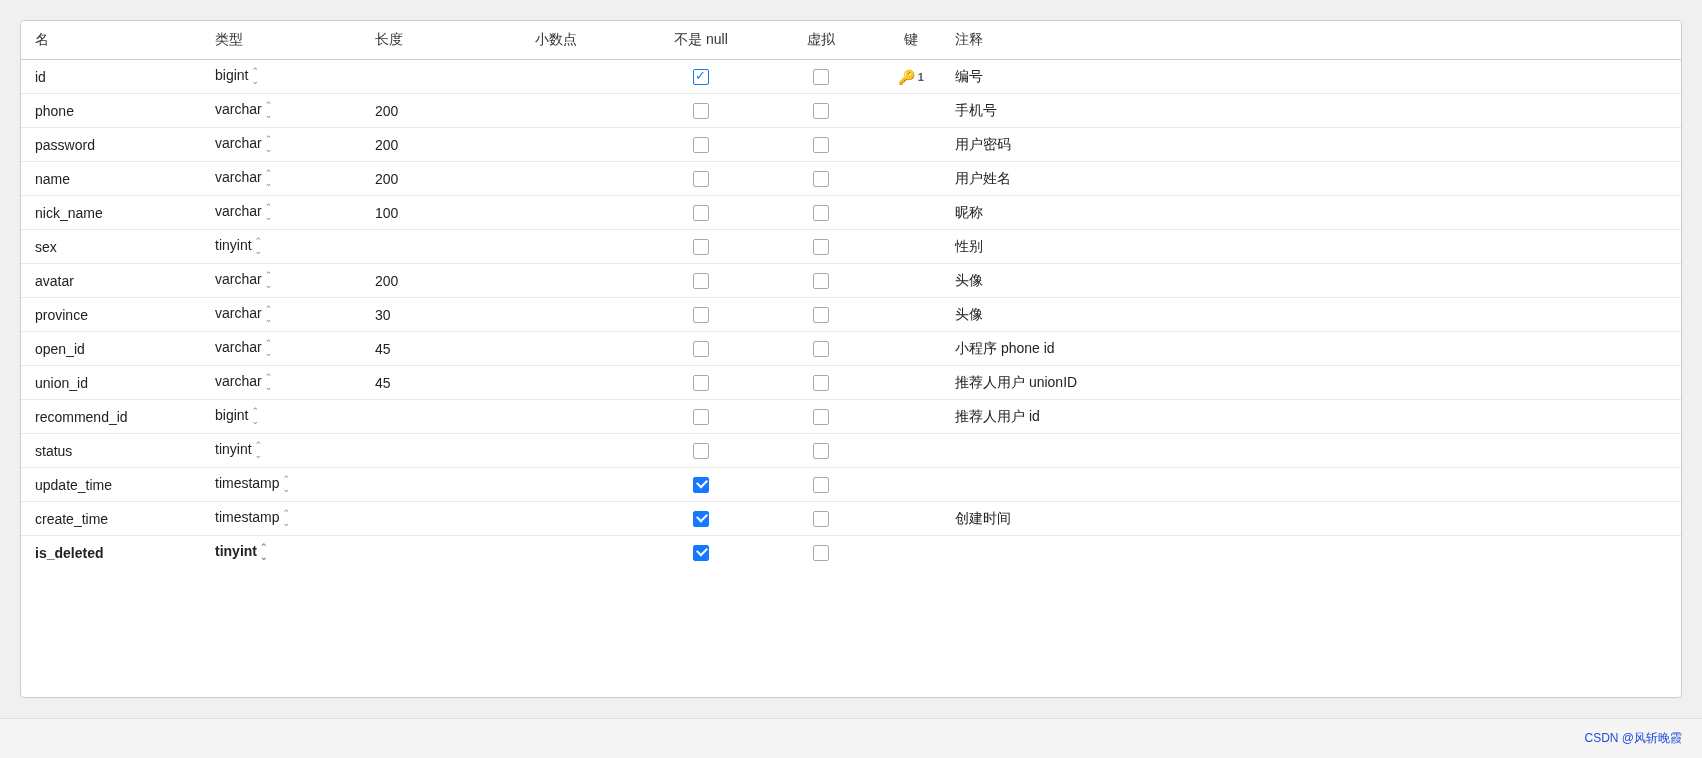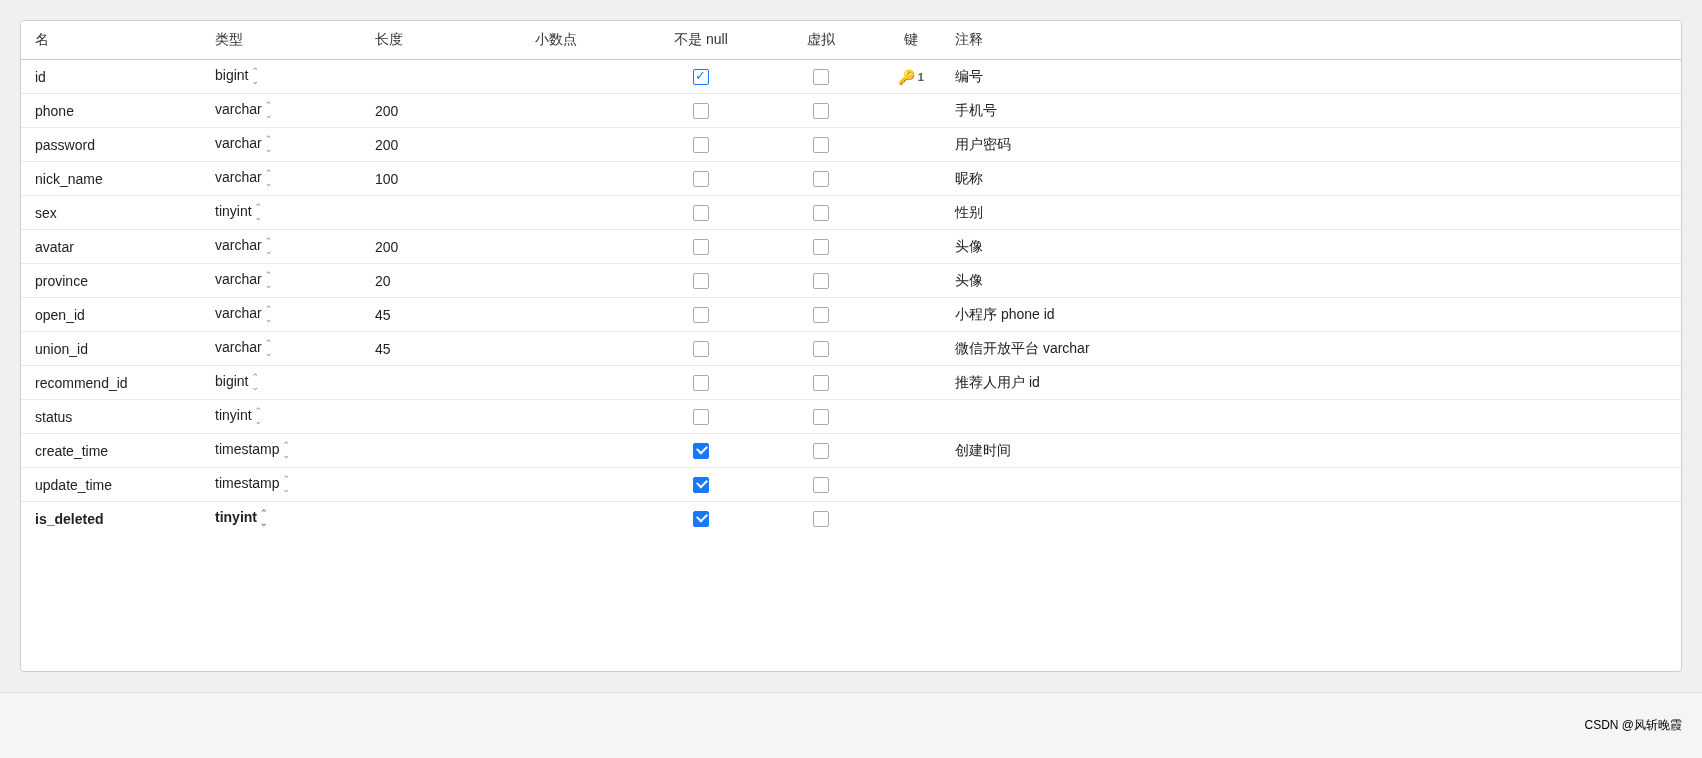--- a/index.html
+++ b/index.html
@@ -120,23 +120,23 @@
       color: #f0a020;
     }
     .key-num {
       font-size: 11px;
       color: #555;
       font-weight: bold;
     }
 
     .footer {
       text-align: right;
-      padding: 24px 20px;
+      padding: 11px 20px;
       font-size: 12px;
-      color: #000000;
+      color: #1d4ed8;
       background: #f5f5f5;
       border-top: 1px solid #ddd;
     }
   </style>
 </head>
 <body>
 
 <div class="container">
   <table>
     <thead>
@@ -200,20 +200,38 @@
             </div>
           </td>
           <td class="col-length">200</td>
           <td class="col-decimal"></td>
           <td class="col-notnull checkbox-cell"><span class="cb"></span></td>
           <td class="col-virtual checkbox-cell"><span class="cb"></span></td>
           <td class="col-key"></td>
           <td class="col-comment">用户密码</td>
         </tr>
         <tr>
+          <td class="col-name">name</td>
+          <td class="col-type">
+            <div class="type-cell">
+              <span>varchar</span>
+              <span class="spinner">
+                <span>⌃</span>
+                <span>⌄</span>
+              </span>
+            </div>
+          </td>
+          <td class="col-length">200</td>
+          <td class="col-decimal"></td>
+          <td class="col-notnull checkbox-cell"><span class="cb"></span></td>
+          <td class="col-virtual checkbox-cell"><span class="cb"></span></td>
+          <td class="col-key"></td>
+          <td class="col-comment">用户姓名</td>
+        </tr>
+        <tr>
           <td class="col-name">nick_name</td>
           <td class="col-type">
             <div class="type-cell">
               <span>varchar</span>
               <span class="spinner">
                 <span>⌃</span>
                 <span>⌄</span>
               </span>
             </div>
           </td>
@@ -264,21 +282,21 @@
           <td class="col-name">province</td>
           <td class="col-type">
             <div class="type-cell">
               <span>varchar</span>
               <span class="spinner">
                 <span>⌃</span>
                 <span>⌄</span>
               </span>
             </div>
           </td>
-          <td class="col-length">20</td>
+          <td class="col-length">30</td>
           <td class="col-decimal"></td>
           <td class="col-notnull checkbox-cell"><span class="cb"></span></td>
           <td class="col-virtual checkbox-cell"><span class="cb"></span></td>
           <td class="col-key"></td>
           <td class="col-comment">头像</td>
         </tr>
         <tr>
           <td class="col-name">open_id</td>
           <td class="col-type">
             <div class="type-cell">
@@ -305,21 +323,21 @@
                 <span>⌃</span>
                 <span>⌄</span>
               </span>
             </div>
           </td>
           <td class="col-length">45</td>
           <td class="col-decimal"></td>
           <td class="col-notnull checkbox-cell"><span class="cb"></span></td>
           <td class="col-virtual checkbox-cell"><span class="cb"></span></td>
           <td class="col-key"></td>
-          <td class="col-comment">微信开放平台 varchar</td>
+          <td class="col-comment">推荐人用户 unionID</td>
         </tr>
         <tr>
           <td class="col-name">recommend_id</td>
           <td class="col-type">
             <div class="type-cell">
               <span>bigint</span>
               <span class="spinner">
                 <span>⌃</span>
                 <span>⌄</span>
               </span>
@@ -344,54 +362,54 @@
             </div>
           </td>
           <td class="col-length"></td>
           <td class="col-decimal"></td>
           <td class="col-notnull checkbox-cell"><span class="cb"></span></td>
           <td class="col-virtual checkbox-cell"><span class="cb"></span></td>
           <td class="col-key"></td>
           <td class="col-comment"></td>
         </tr>
         <tr>
+          <td class="col-name">update_time</td>
+          <td class="col-type">
+            <div class="type-cell">
+              <span>timestamp</span>
+              <span class="spinner">
+                <span>⌃</span>
+                <span>⌄</span>
+              </span>
+            </div>
+          </td>
+          <td class="col-length"></td>
+          <td class="col-decimal"></td>
+          <td class="col-notnull checkbox-cell"><span class="cb checked"></span></td>
+          <td class="col-virtual checkbox-cell"><span class="cb"></span></td>
+          <td class="col-key"></td>
+          <td class="col-comment"></td>
+        </tr>
+        <tr>
           <td class="col-name">create_time</td>
           <td class="col-type">
             <div class="type-cell">
               <span>timestamp</span>
               <span class="spinner">
                 <span>⌃</span>
                 <span>⌄</span>
               </span>
             </div>
           </td>
           <td class="col-length"></td>
           <td class="col-decimal"></td>
           <td class="col-notnull checkbox-cell"><span class="cb checked"></span></td>
           <td class="col-virtual checkbox-cell"><span class="cb"></span></td>
           <td class="col-key"></td>
           <td class="col-comment">创建时间</td>
-        </tr>
-        <tr>
-          <td class="col-name">update_time</td>
-          <td class="col-type">
-            <div class="type-cell">
-              <span>timestamp</span>
-              <span class="spinner">
-                <span>⌃</span>
-                <span>⌄</span>
-              </span>
-            </div>
-          </td>
-          <td class="col-length"></td>
-          <td class="col-decimal"></td>
-          <td class="col-notnull checkbox-cell"><span class="cb checked"></span></td>
-          <td class="col-virtual checkbox-cell"><span class="cb"></span></td>
-          <td class="col-key"></td>
-          <td class="col-comment"></td>
         </tr>
         <tr>
           <td class="col-name">is_deleted</td>
           <td class="col-type">
             <div class="type-cell">
               <span>tinyint</span>
               <span class="spinner">
                 <span>⌃</span>
                 <span>⌄</span>
               </span>

